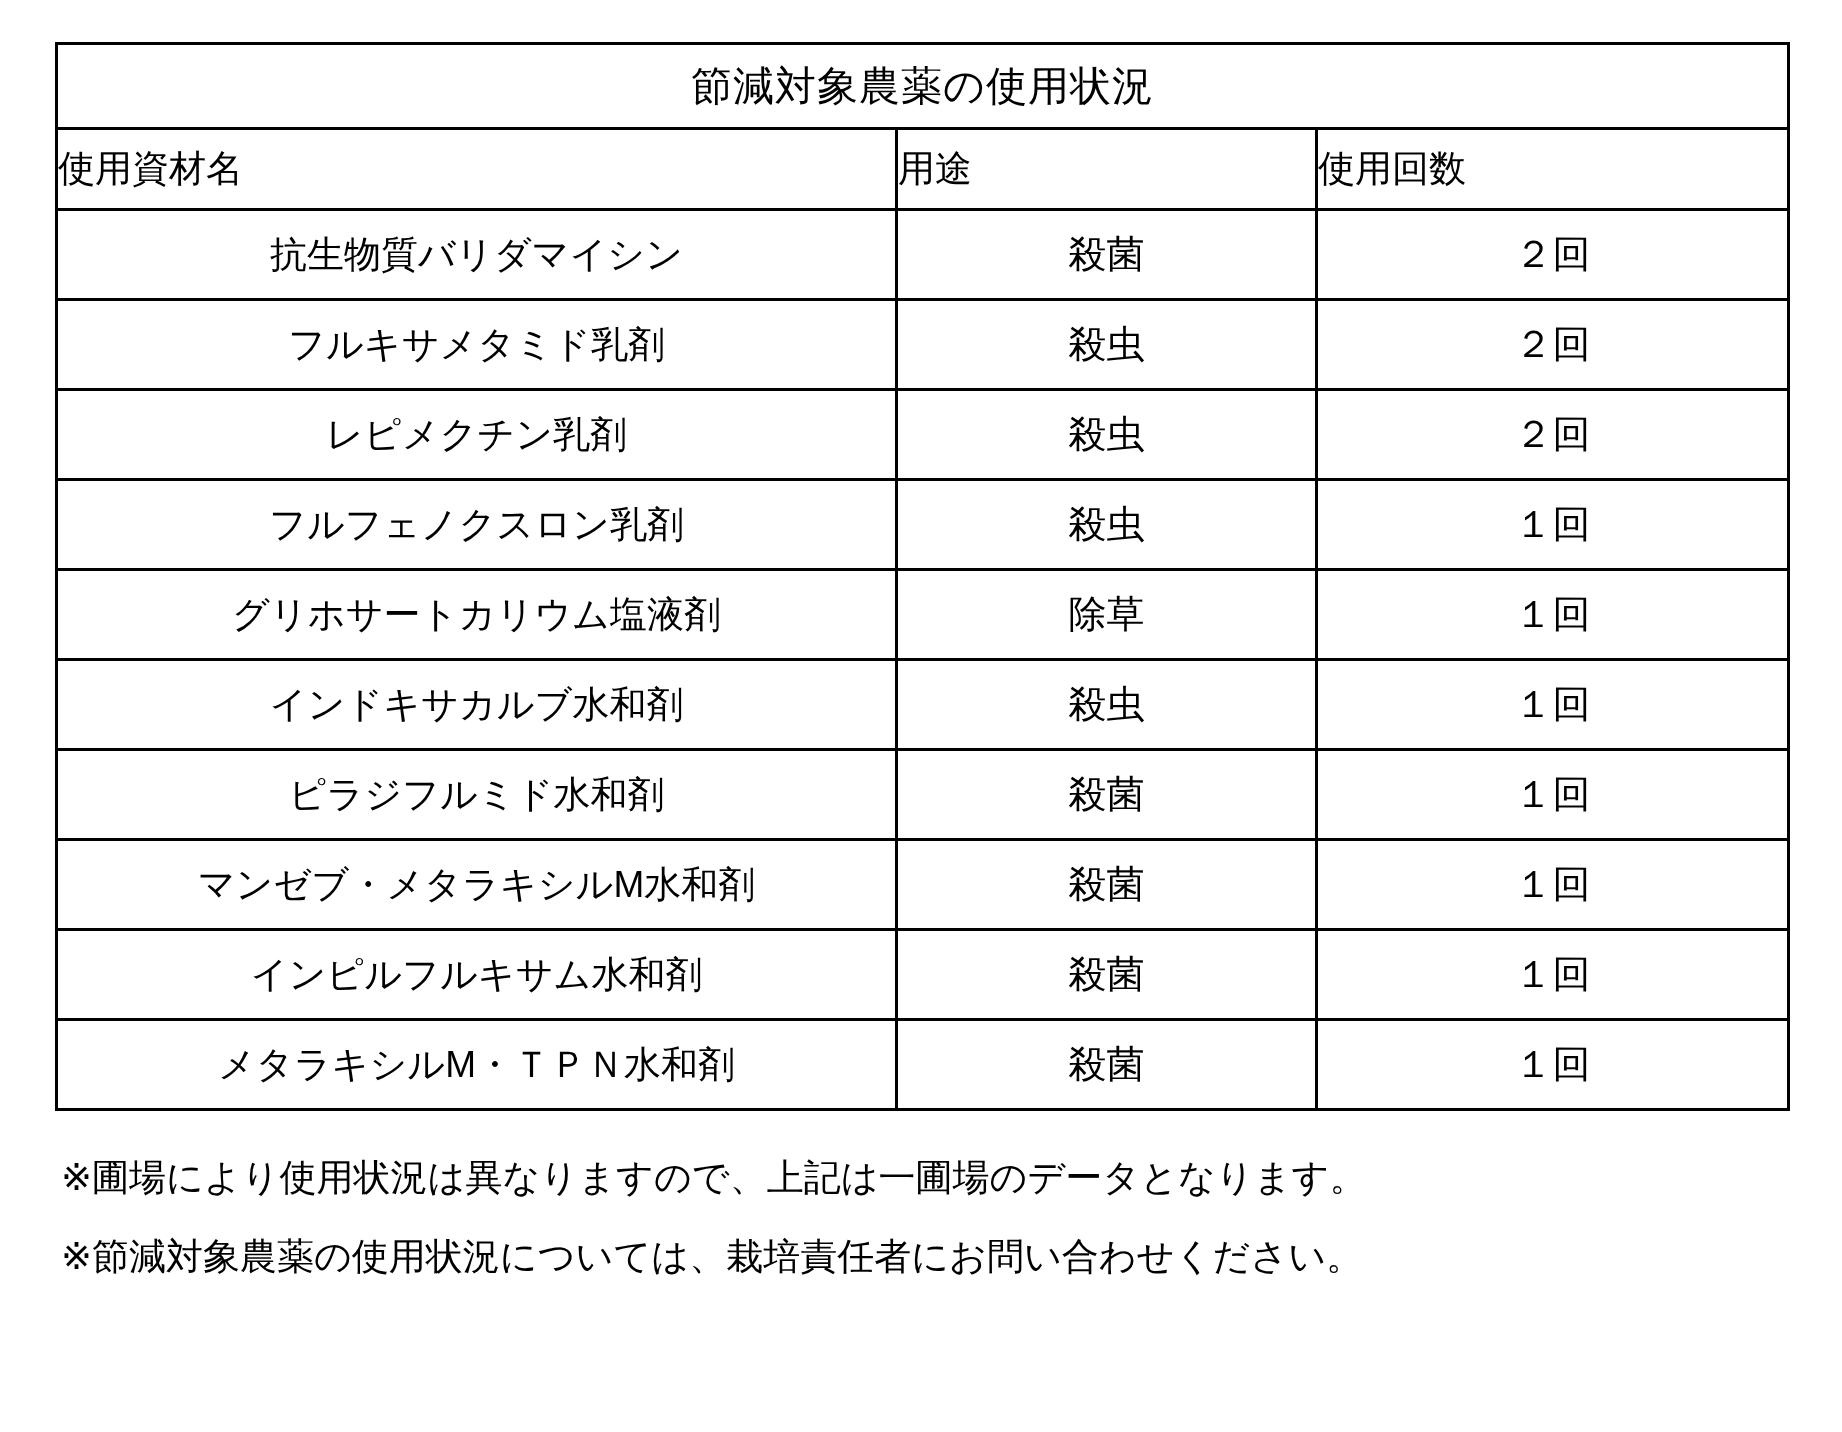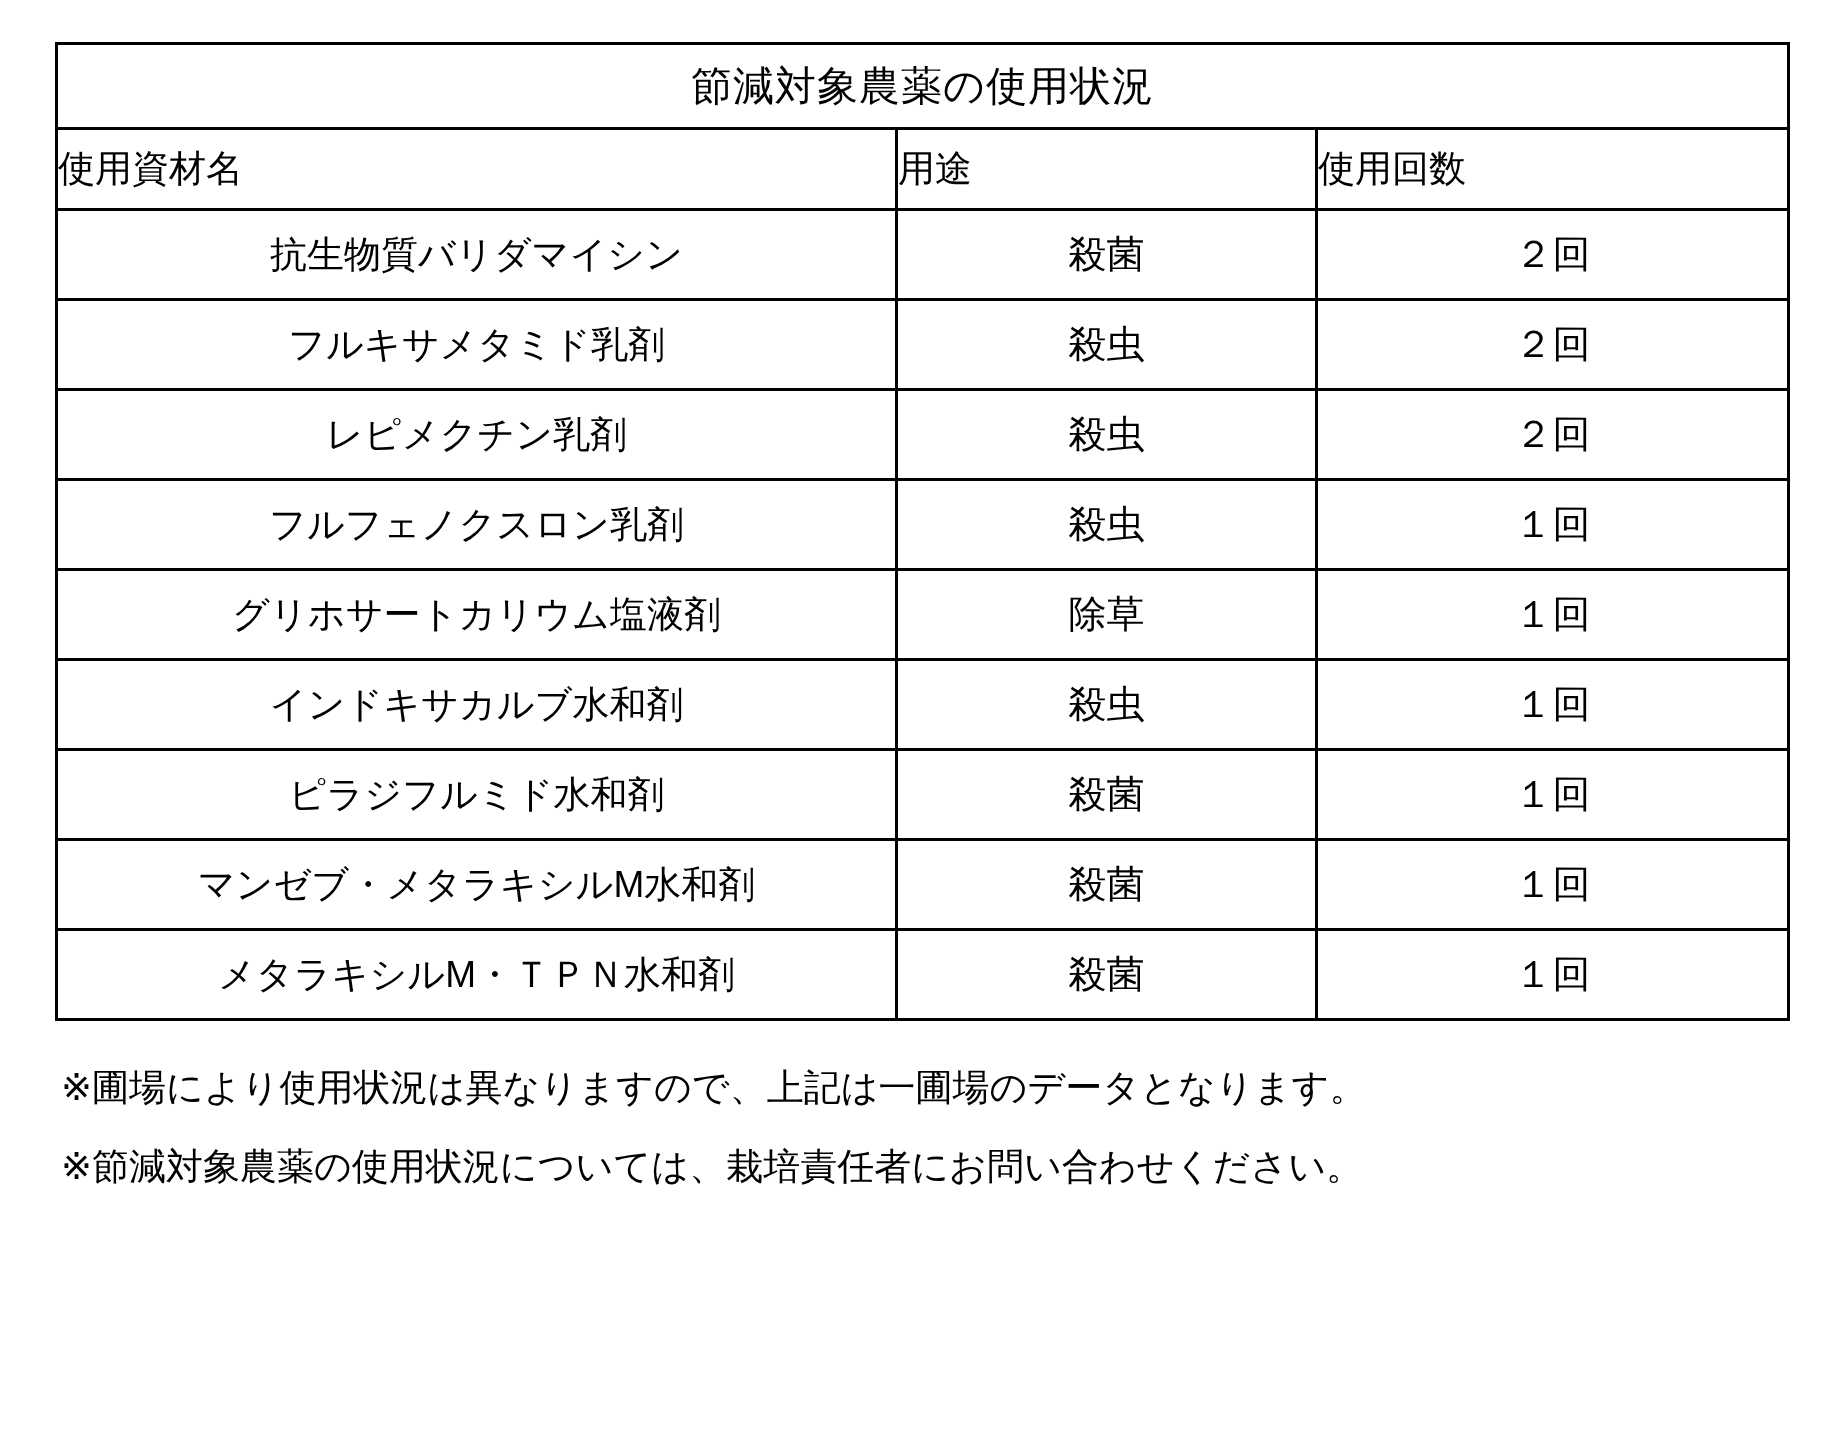--- a/index.html
+++ b/index.html
@@ -124,20 +124,25 @@
         <td class="mat-cell">ピラジフルミド水和剤</td>
         <td class="use-cell">殺菌</td>
         <td class="count-cell">１回</td>
       </tr>
       <tr>
         <td class="mat-cell">マンゼブ・メタラキシルM水和剤</td>
         <td class="use-cell">殺菌</td>
         <td class="count-cell">１回</td>
       </tr>
       <tr>
+        <td class="mat-cell">インピルフルキサム水和剤</td>
+        <td class="use-cell">殺菌</td>
+        <td class="count-cell">１回</td>
+      </tr>
+      <tr>
         <td class="mat-cell">メタラキシルM・ＴＰＮ水和剤</td>
         <td class="use-cell">殺菌</td>
         <td class="count-cell">１回</td>
       </tr>
     </tbody>
   </table>
 
   <div class="notes">
     <div class="note-line">※圃場により使用状況は異なりますので、上記は一圃場のデータとなります。</div>
     <div class="note-line">※節減対象農薬の使用状況については、栽培責任者にお問い合わせください。</div>

